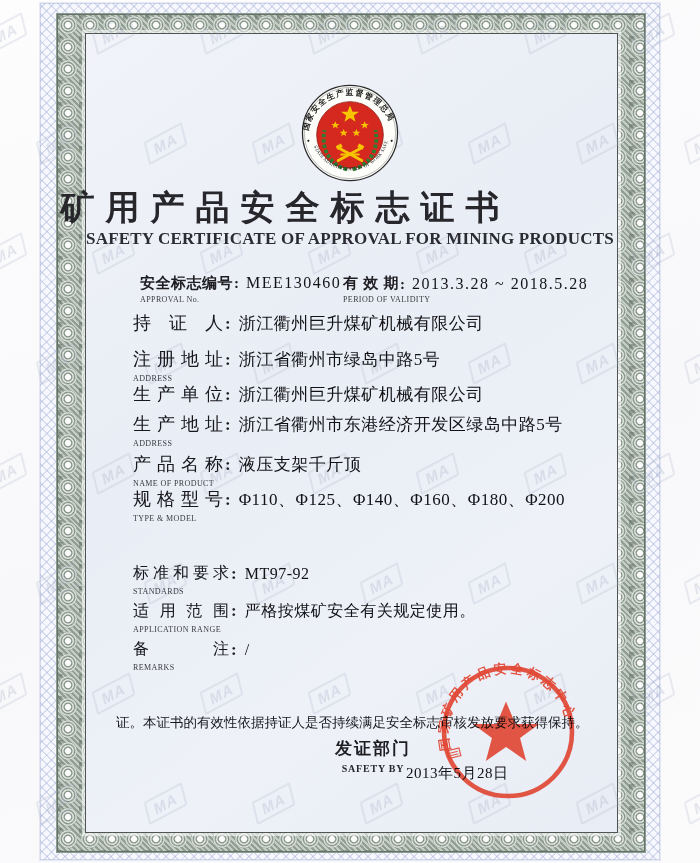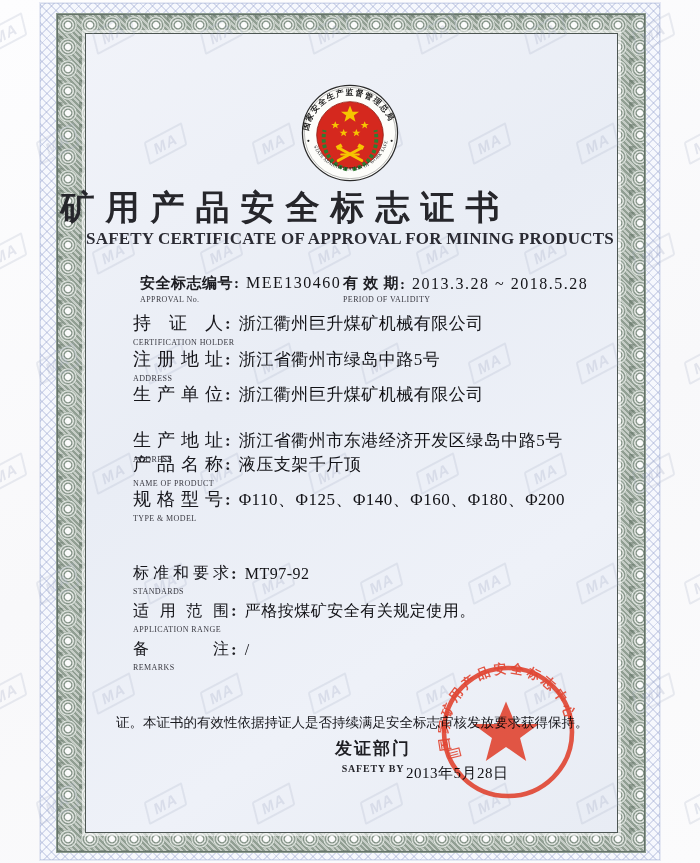--- a/index.html
+++ b/index.html
@@ -186,32 +186,31 @@
     </div>
     <div class="meta-item" style="left:343px;top:274px;">
       <span class="lab just">有效期</span><span class="colon">:</span>
       <span class="val">2013.3.28 ~ 2018.5.28</span>
       <div class="en">PERIOD OF VALIDITY</div>
     </div>
 
     <div class="row g1" style="top:311px;">
       <span class="lab">持证人</span><span class="colon">:</span>
       <span class="val">浙江衢州巨升煤矿机械有限公司</span>
-      <div class="en">CERTIFICATION HOLDER</div>
     </div>
     <div class="row g1" style="top:347px;">
       <span class="lab">注册地址</span><span class="colon">:</span>
       <span class="val">浙江省衢州市绿岛中路5号</span>
       <div class="en">ADDRESS</div>
     </div>
     <div class="row g1" style="top:382px;">
       <span class="lab">生产单位</span><span class="colon">:</span>
       <span class="val">浙江衢州巨升煤矿机械有限公司</span>
     </div>
-    <div class="row g1" style="top:428px;">
+    <div class="row g1" style="top:412px;">
       <span class="lab">生产地址</span><span class="colon">:</span>
       <span class="val">浙江省衢州市东港经济开发区绿岛中路5号</span>
       <div class="en">ADDRESS</div>
     </div>
     <div class="row g1" style="top:452px;">
       <span class="lab">产品名称</span><span class="colon">:</span>
       <span class="val">液压支架千斤顶</span>
       <div class="en">NAME OF PRODUCT</div>
     </div>
     <div class="row g1" style="top:487px;">

